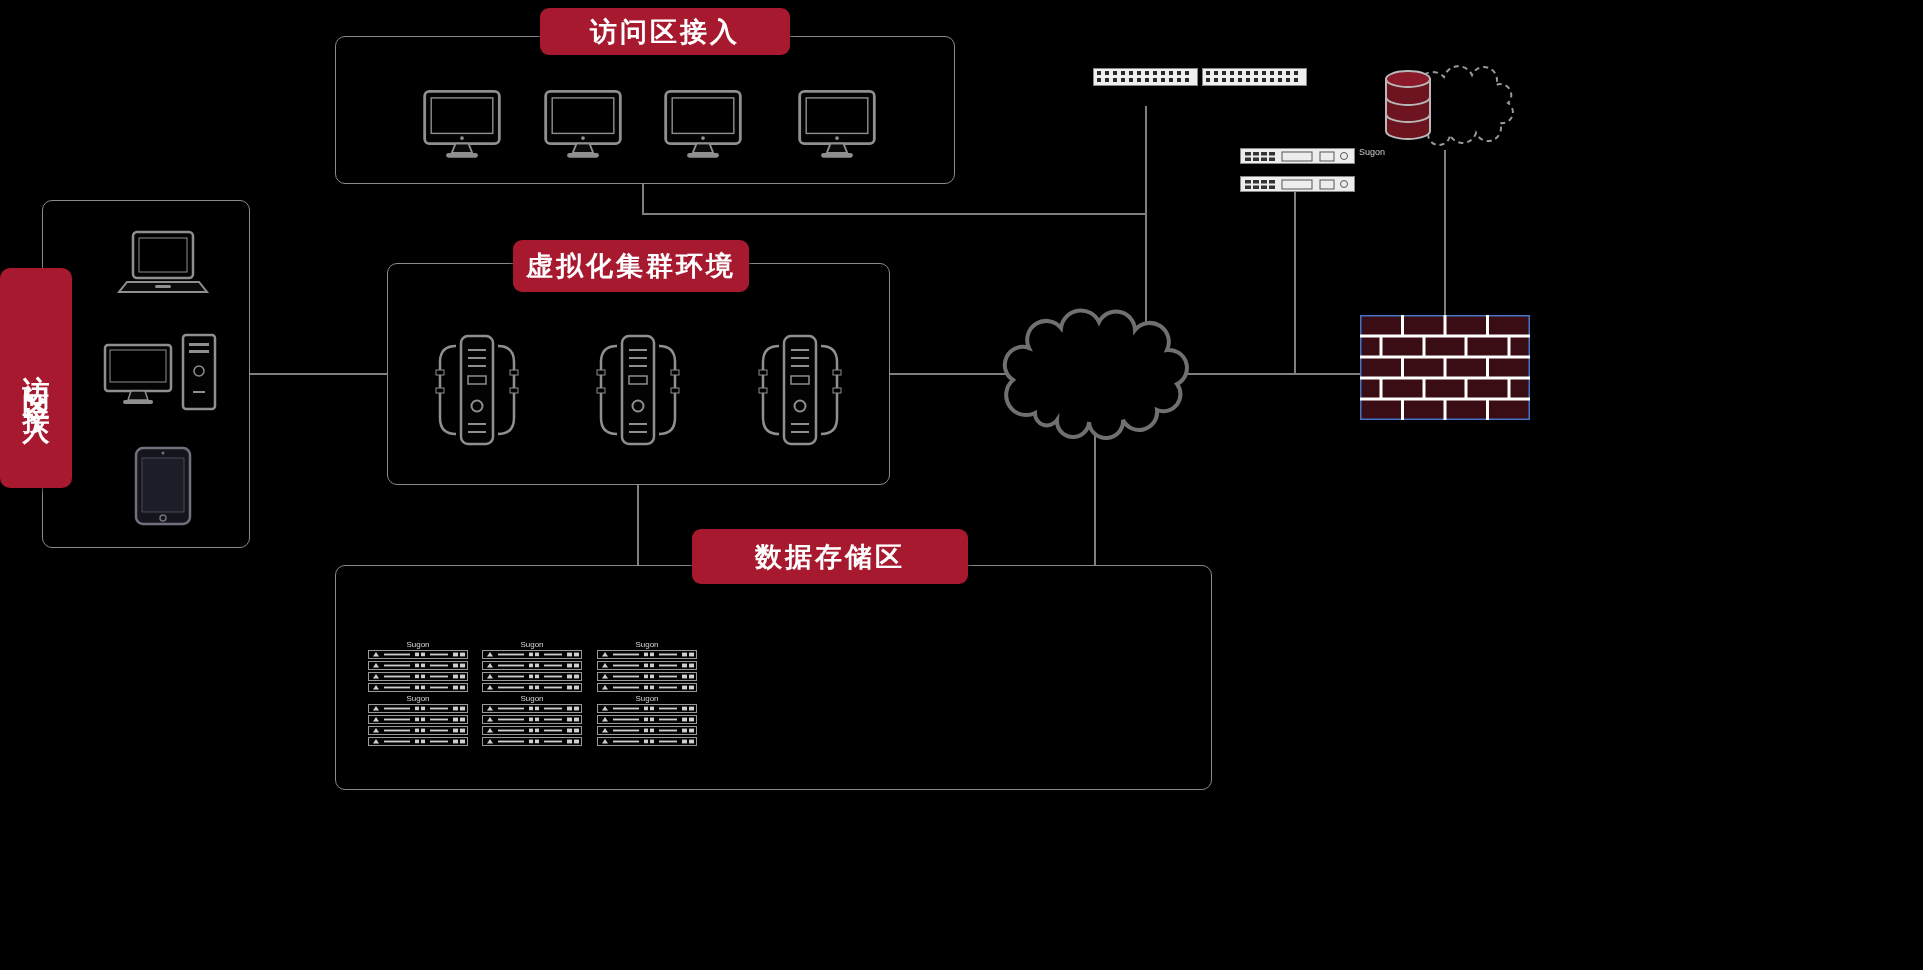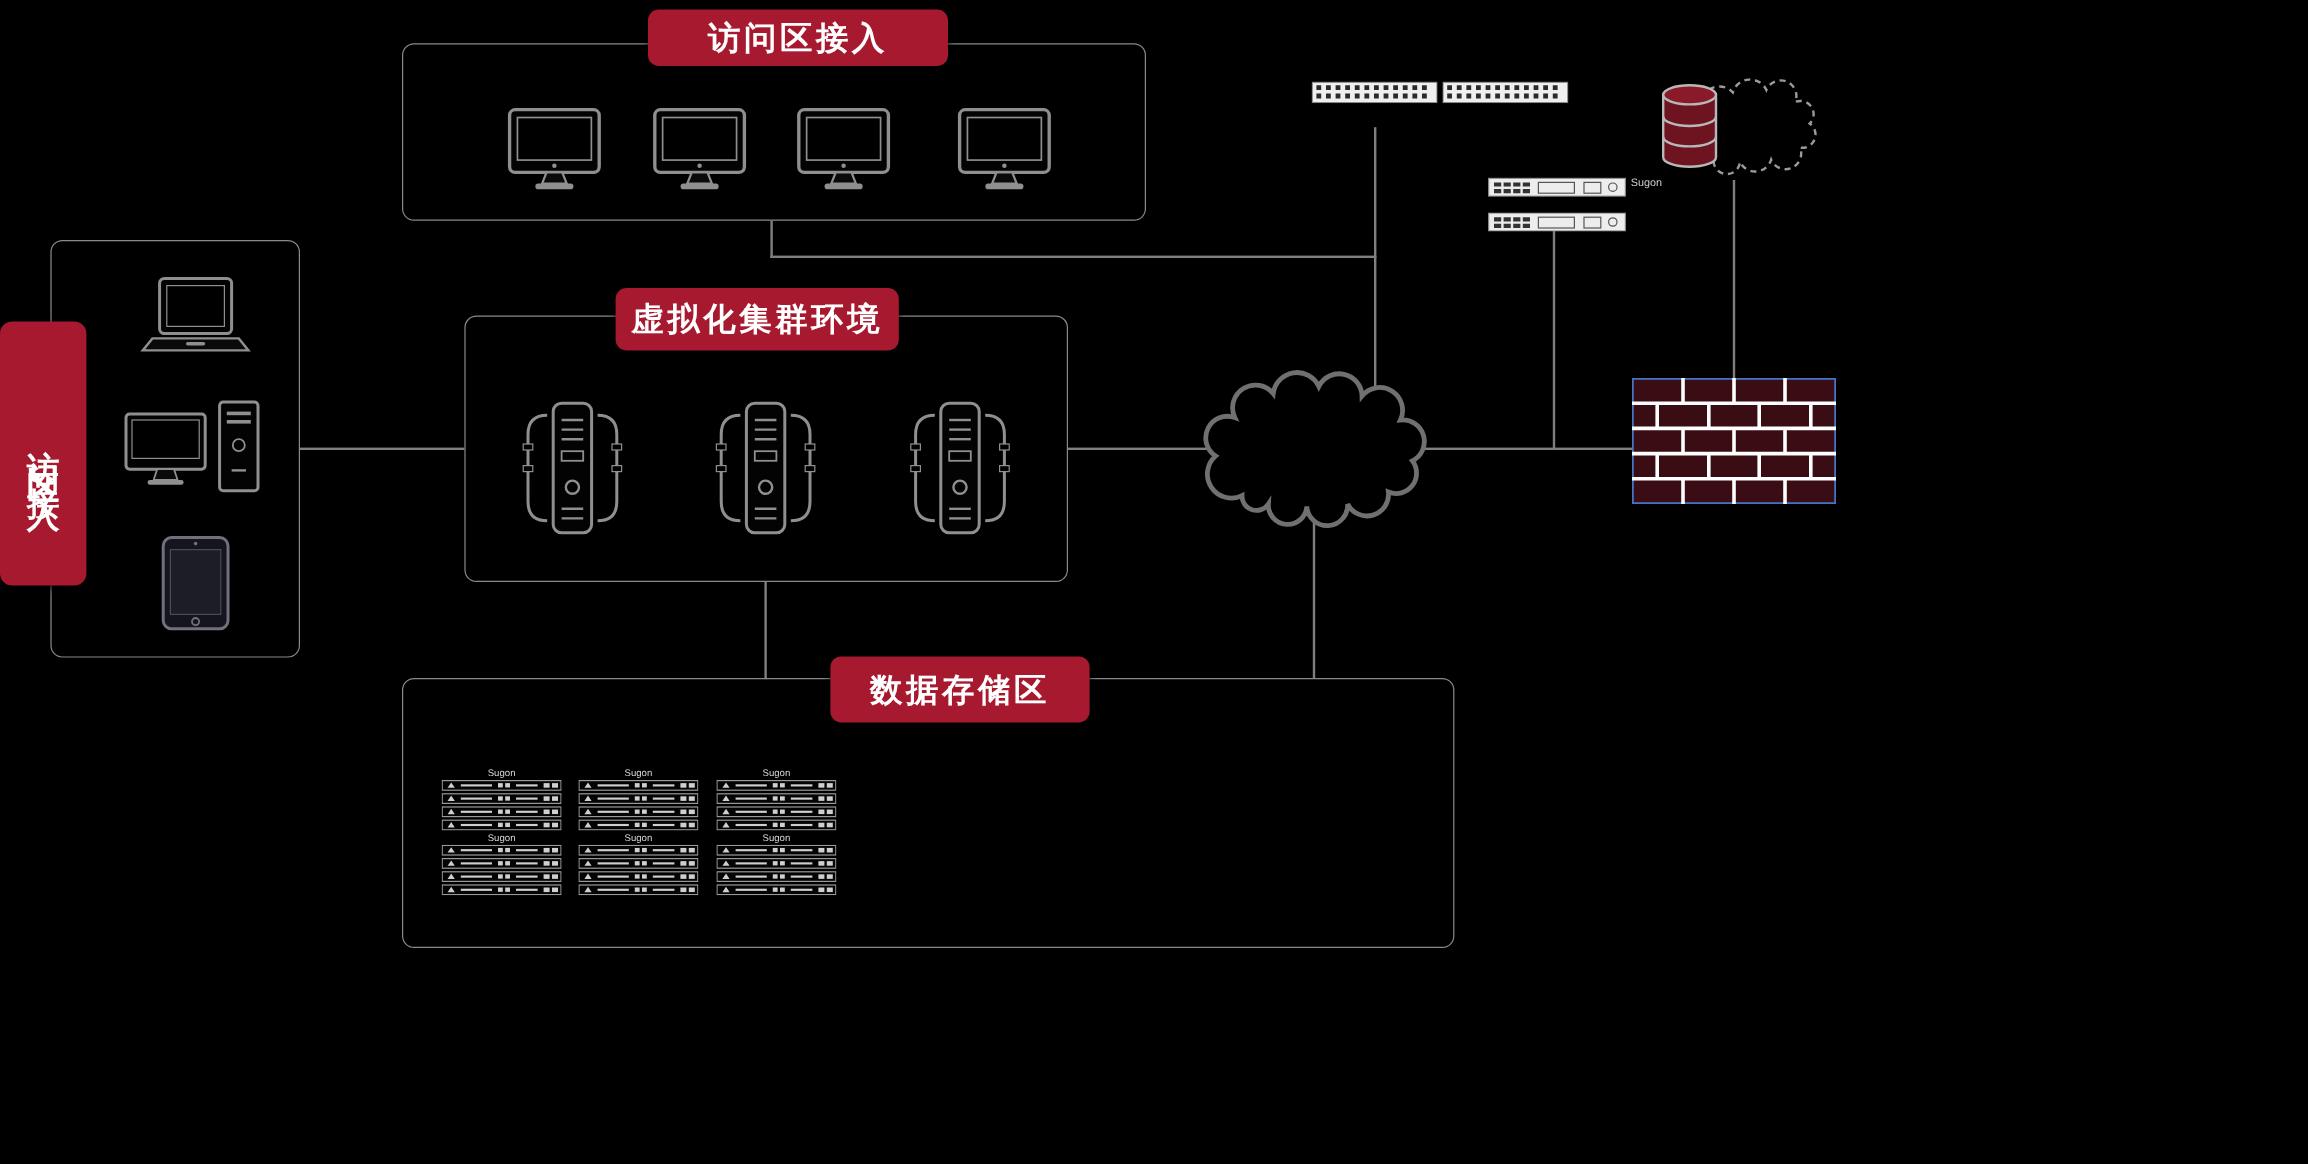--- a/index.html
+++ b/index.html
@@ -181,21 +181,21 @@
   <div class="zone-box" style="left:42px;top:200px;width:208px;height:348px"></div>
   <div class="zone-box" style="left:387px;top:263px;width:503px;height:222px"></div>
   <div class="zone-box" style="left:335px;top:565px;width:877px;height:225px"></div>
 
   <div class="banner" style="left:540px;top:8px;width:250px;height:47px">
     <span>访问区接入</span>
   </div>
   <div class="banner" style="left:513px;top:240px;width:236px;height:52px">
     <span>虚拟化集群环境</span>
   </div>
-  <div class="banner" style="left:692px;top:547px;width:216px;height:55px">
+  <div class="banner" style="left:692px;top:529px;width:276px;height:55px">
     <span>数据存储区</span>
   </div>
   <div class="banner-vertical" style="left:0px;top:268px;width:72px;height:220px">
     <span>访问区接入</span>
   </div>
 
   <svg class="icon" style="left:420px;top:86px" width="84" height="78">
       <use href="#sym-monitor"></use>
     </svg>
   <svg class="icon" style="left:541px;top:86px" width="84" height="78">

